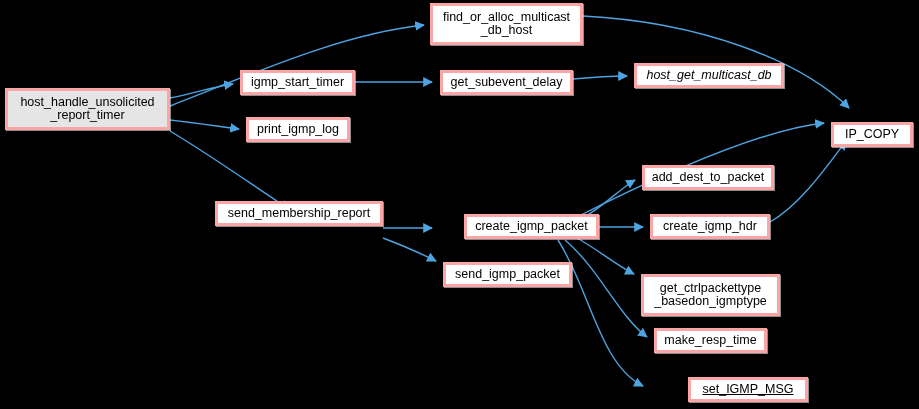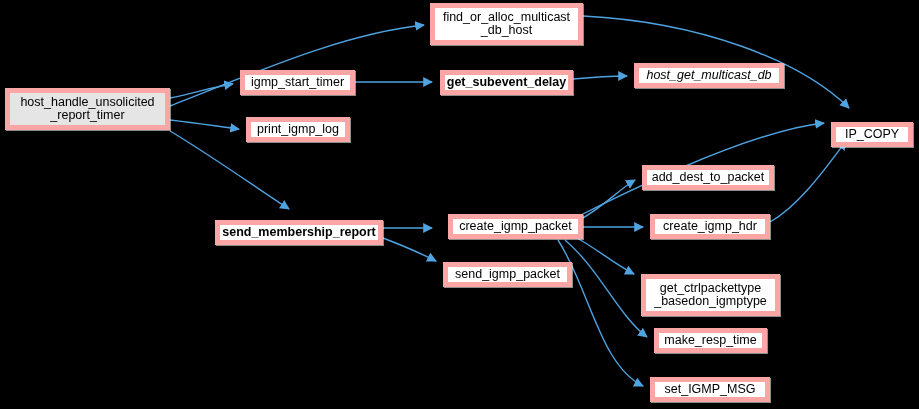--- a/index.html
+++ b/index.html
@@ -7,21 +7,21 @@
     position:relative;
     width:919px;height:409px;
     background:#000000;
     font-family:"Liberation Sans", sans-serif;
     overflow:hidden;
   }
   svg#edges{position:absolute;left:0;top:0;width:919px;height:409px;}
   .node{
     position:absolute;
     box-sizing:border-box;
-    border:5px solid #fca5a5;
+    border:3px solid #fca5a5;
     background:#ffffff;
     color:#000000;
     font-size:12.5px;
     line-height:13px;
     display:flex;
     align-items:center;
     justify-content:center;
     text-align:center;
     letter-spacing:0px;
     box-shadow:1px 1px 0 rgba(255,255,255,0.55);
@@ -61,28 +61,28 @@
         <path d="M 770,222 C 800,205 828,165 846,141" fill="none" stroke="#4ea3e0" stroke-width="1.4" marker-end="url(#arrow)"></path>
       </g>
   </svg>
 
   <div id="node-layer">
       <div class="node root" style="left: 5px; top: 88px; width: 165px; height: 42px;"><span>host_handle_unsolicited
 _report_timer</span></div>
       <div class="node" style="left: 430px; top: 3px; width: 153px; height: 42px;"><span>find_or_alloc_multicast
 _db_host</span></div>
       <div class="node" style="left: 240px; top: 70px; width: 115px; height: 25px;"><span>igmp_start_timer</span></div>
-      <div class="node" style="left: 440px; top: 70px; width: 133px; height: 25px; font-weight: bold;"><span>get_subevent_delay</span></div>
+      <div class="node" style="left: 440px; top: 70px; width: 133px; height: 25px;"><span>get_subevent_delay</span></div>
       <div class="node" style="left: 634px; top: 63px; width: 150px; height: 25px; font-style: italic;"><span>host_get_multicast_db</span></div>
       <div class="node" style="left: 831px; top: 122px; width: 82px; height: 25px;"><span>IP_COPY</span></div>
       <div class="node" style="left: 246px; top: 117px; width: 104px; height: 25px;"><span>print_igmp_log</span></div>
       <div class="node" style="left: 642px; top: 165px; width: 132px; height: 25px; text-align: right;"><span>add_dest_to_packet</span></div>
-      <div class="node" style="left: 215px; top: 220px; width: 168px; height: 25px; font-weight: bold;"><span>send_membership_report</span></div>
-      <div class="node" style="left: 448px; top: 214px; width: 135px; height: 25px;"><span>create_igmp_packet</span></div>
+      <div class="node" style="left: 215px; top: 201px; width: 168px; height: 25px;"><span>send_membership_report</span></div>
+      <div class="node" style="left: 464px; top: 214px; width: 135px; height: 25px;"><span>create_igmp_packet</span></div>
       <div class="node" style="left: 650px; top: 214px; width: 120px; height: 25px;"><span>create_igmp_hdr</span></div>
       <div class="node" style="left: 443px; top: 262px; width: 129px; height: 25px;"><span>send_igmp_packet</span></div>
       <div class="node" style="left: 641px; top: 262px; width: 139px; height: 42px; margin-top: 12px;"><span>get_ctrlpackettype
 _basedon_igmptype</span></div>
       <div class="node" style="left: 654px; top: 328px; width: 113px; height: 25px;"><span>make_resp_time</span></div>
-      <div class="node" style="left: 650px; top: 377px; width: 120px; height: 25px;"><span>set_IGMP_MSG</span></div>
+      <div class="node" style="left: 688px; top: 377px; width: 120px; height: 25px; text-decoration: underline;"><span>set_IGMP_MSG</span></div>
     </div>
 
 </div>
 
 </body></html>

